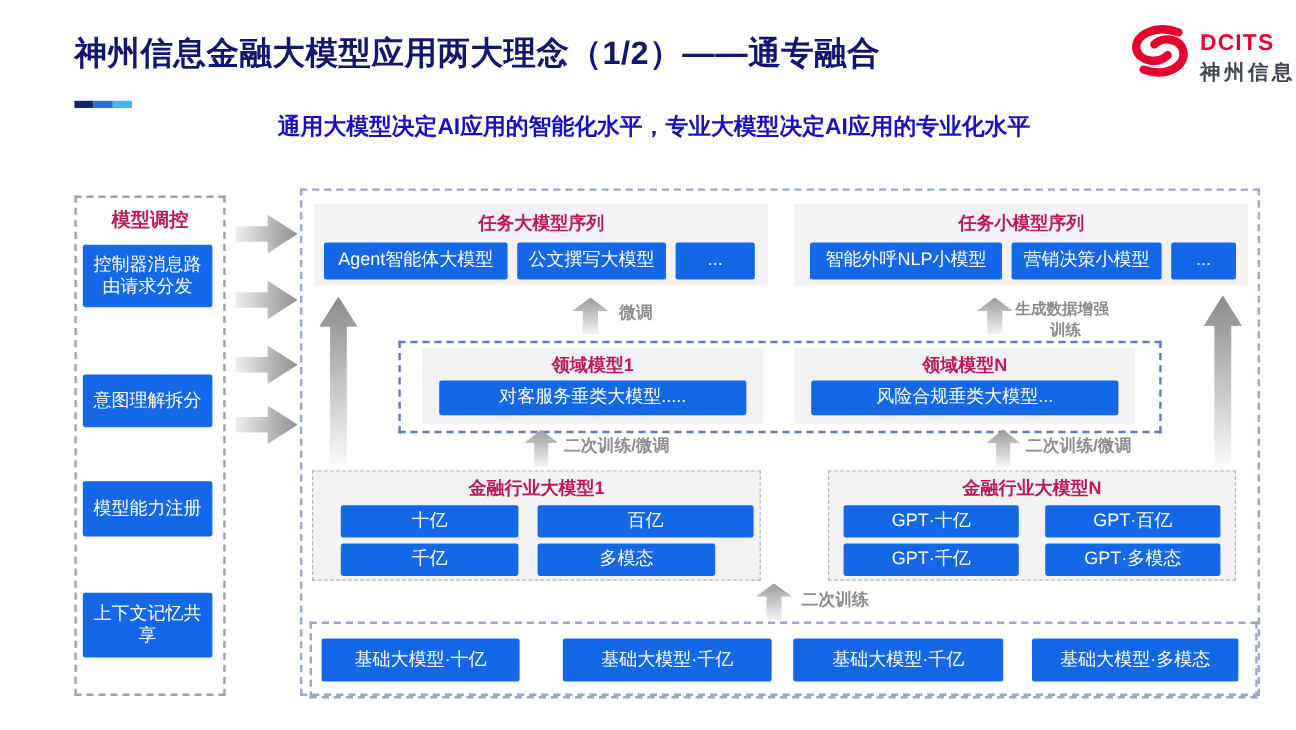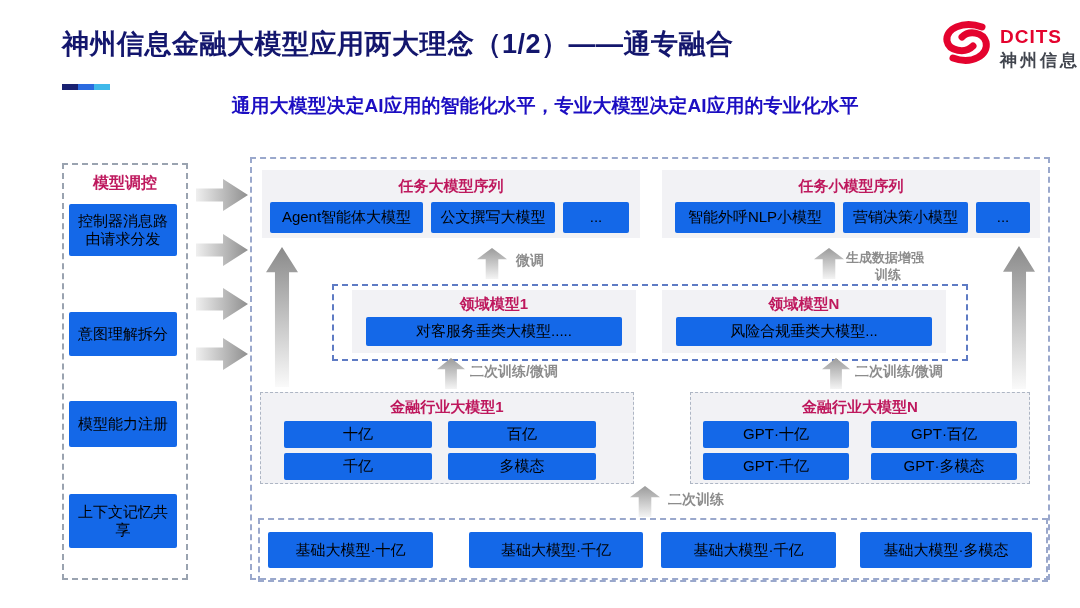--- a/index.html
+++ b/index.html
@@ -1,19 +1,19 @@
 <!DOCTYPE html>
 <html><head>
 <meta charset="utf-8">
 <style>
   html,body{margin:0;padding:0;background:#fff;font-family:"Liberation Sans","DejaVu Sans",sans-serif;}
   #slide{position:relative;width:1080px;height:608px;background:#fff;overflow:hidden;}
 
   .abs{position:absolute;}
-  .chip{position:absolute;background:#1468E8;color:#000000;display:flex;align-items:center;justify-content:center;
+  .chip{position:absolute;background:#1468E8;color:#ffffff;display:flex;align-items:center;justify-content:center;
         text-align:center;font-size:15px;line-height:1.22;border-radius:2px;white-space:pre-line;font-weight:500;}
   .panel{position:absolute;background:#F2F2F5;}
   .panel-title{position:absolute;left:0;right:0;text-align:center;font-weight:bold;font-size:15px;color:#be185d;}
   .glabel{position:absolute;color:#8C8C8C;font-weight:bold;font-size:14px;white-space:nowrap;}
 
   .arrow-right{position:absolute;background:linear-gradient(90deg,#EFEFEF 0%,#8F8F8F 100%);
       clip-path:polygon(0% 30%,52% 30%,52% 0%,100% 50%,52% 100%,52% 70%,0% 70%);}
   .arrow-up{position:absolute;background:linear-gradient(0deg,#F4F4F4 0%,#9B9B9B 100%);
       clip-path:polygon(50% 0%,100% 36%,71% 36%,71% 100%,29% 100%,29% 36%,0% 36%);}
   .arrow-tall{position:absolute;background:linear-gradient(0deg,#FAFAFA 0%,#8A8A8A 100%);
@@ -106,21 +106,21 @@
 
   <div class="arrow-up" style="left:437px;top:358px;width:28px;height:31px;"></div>
   <div class="glabel" style="left:470px;top:363px;">二次训练/微调</div>
   <div class="arrow-up" style="left:822px;top:358px;width:28px;height:31px;"></div>
   <div class="glabel" style="left:855px;top:363px;">二次训练/微调</div>
 
   <div class="panel dash-ind" style="left:260px;top:392px;width:372px;height:90px;">
     <div class="panel-title" style="top:5px;">金融行业大模型1</div>
   </div>
   <div class="chip" style="left:284px;top:421px;width:148px;height:27px;">十亿</div>
-  <div class="chip" style="left:448px;top:421px;width:148px;height:27px;">百亿</div>
+  <div class="chip" style="left:448px;top:421px;width:180px;height:27px;">百亿</div>
   <div class="chip" style="left:284px;top:453px;width:148px;height:27px;">千亿</div>
   <div class="chip" style="left:448px;top:453px;width:148px;height:27px;">多模态</div>
 
   <div class="panel dash-ind" style="left:690px;top:392px;width:338px;height:90px;">
     <div class="panel-title" style="top:5px;">金融行业大模型N</div>
   </div>
   <div class="chip" style="left:703px;top:421px;width:146px;height:27px;">GPT·十亿</div>
   <div class="chip" style="left:871px;top:421px;width:146px;height:27px;">GPT·百亿</div>
   <div class="chip" style="left:703px;top:453px;width:146px;height:27px;">GPT·千亿</div>
   <div class="chip" style="left:871px;top:453px;width:146px;height:27px;">GPT·多模态</div>

